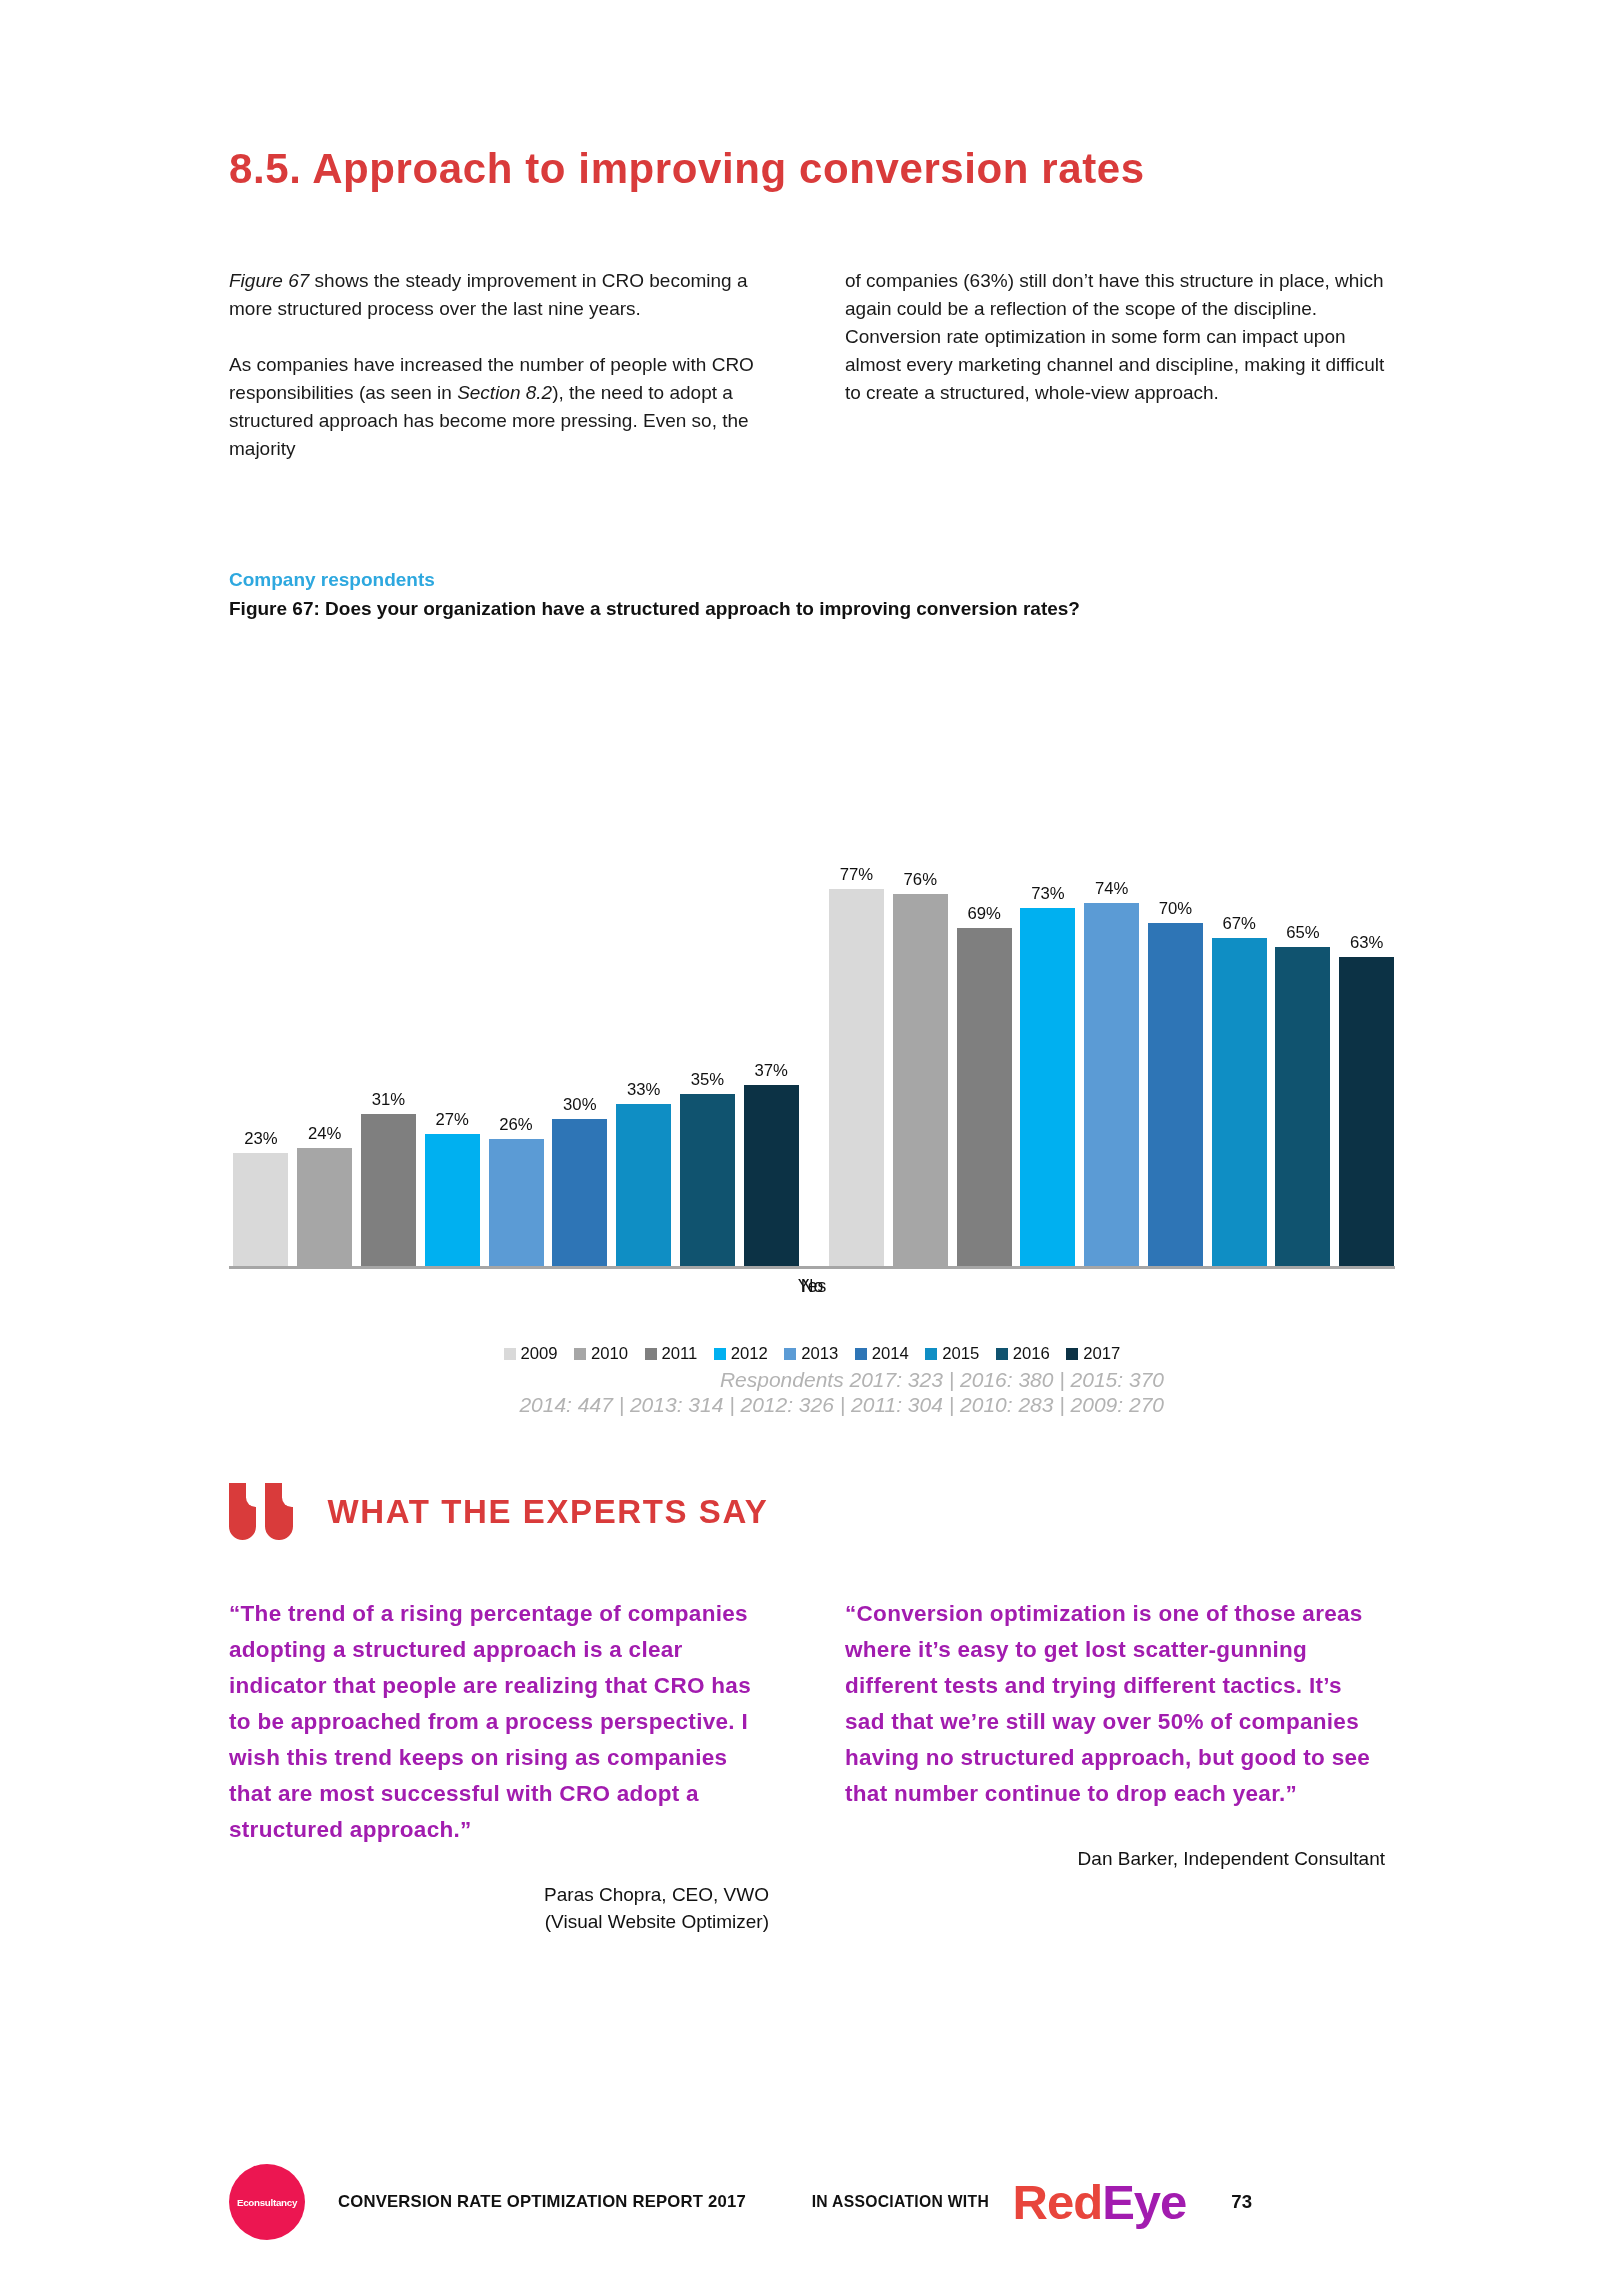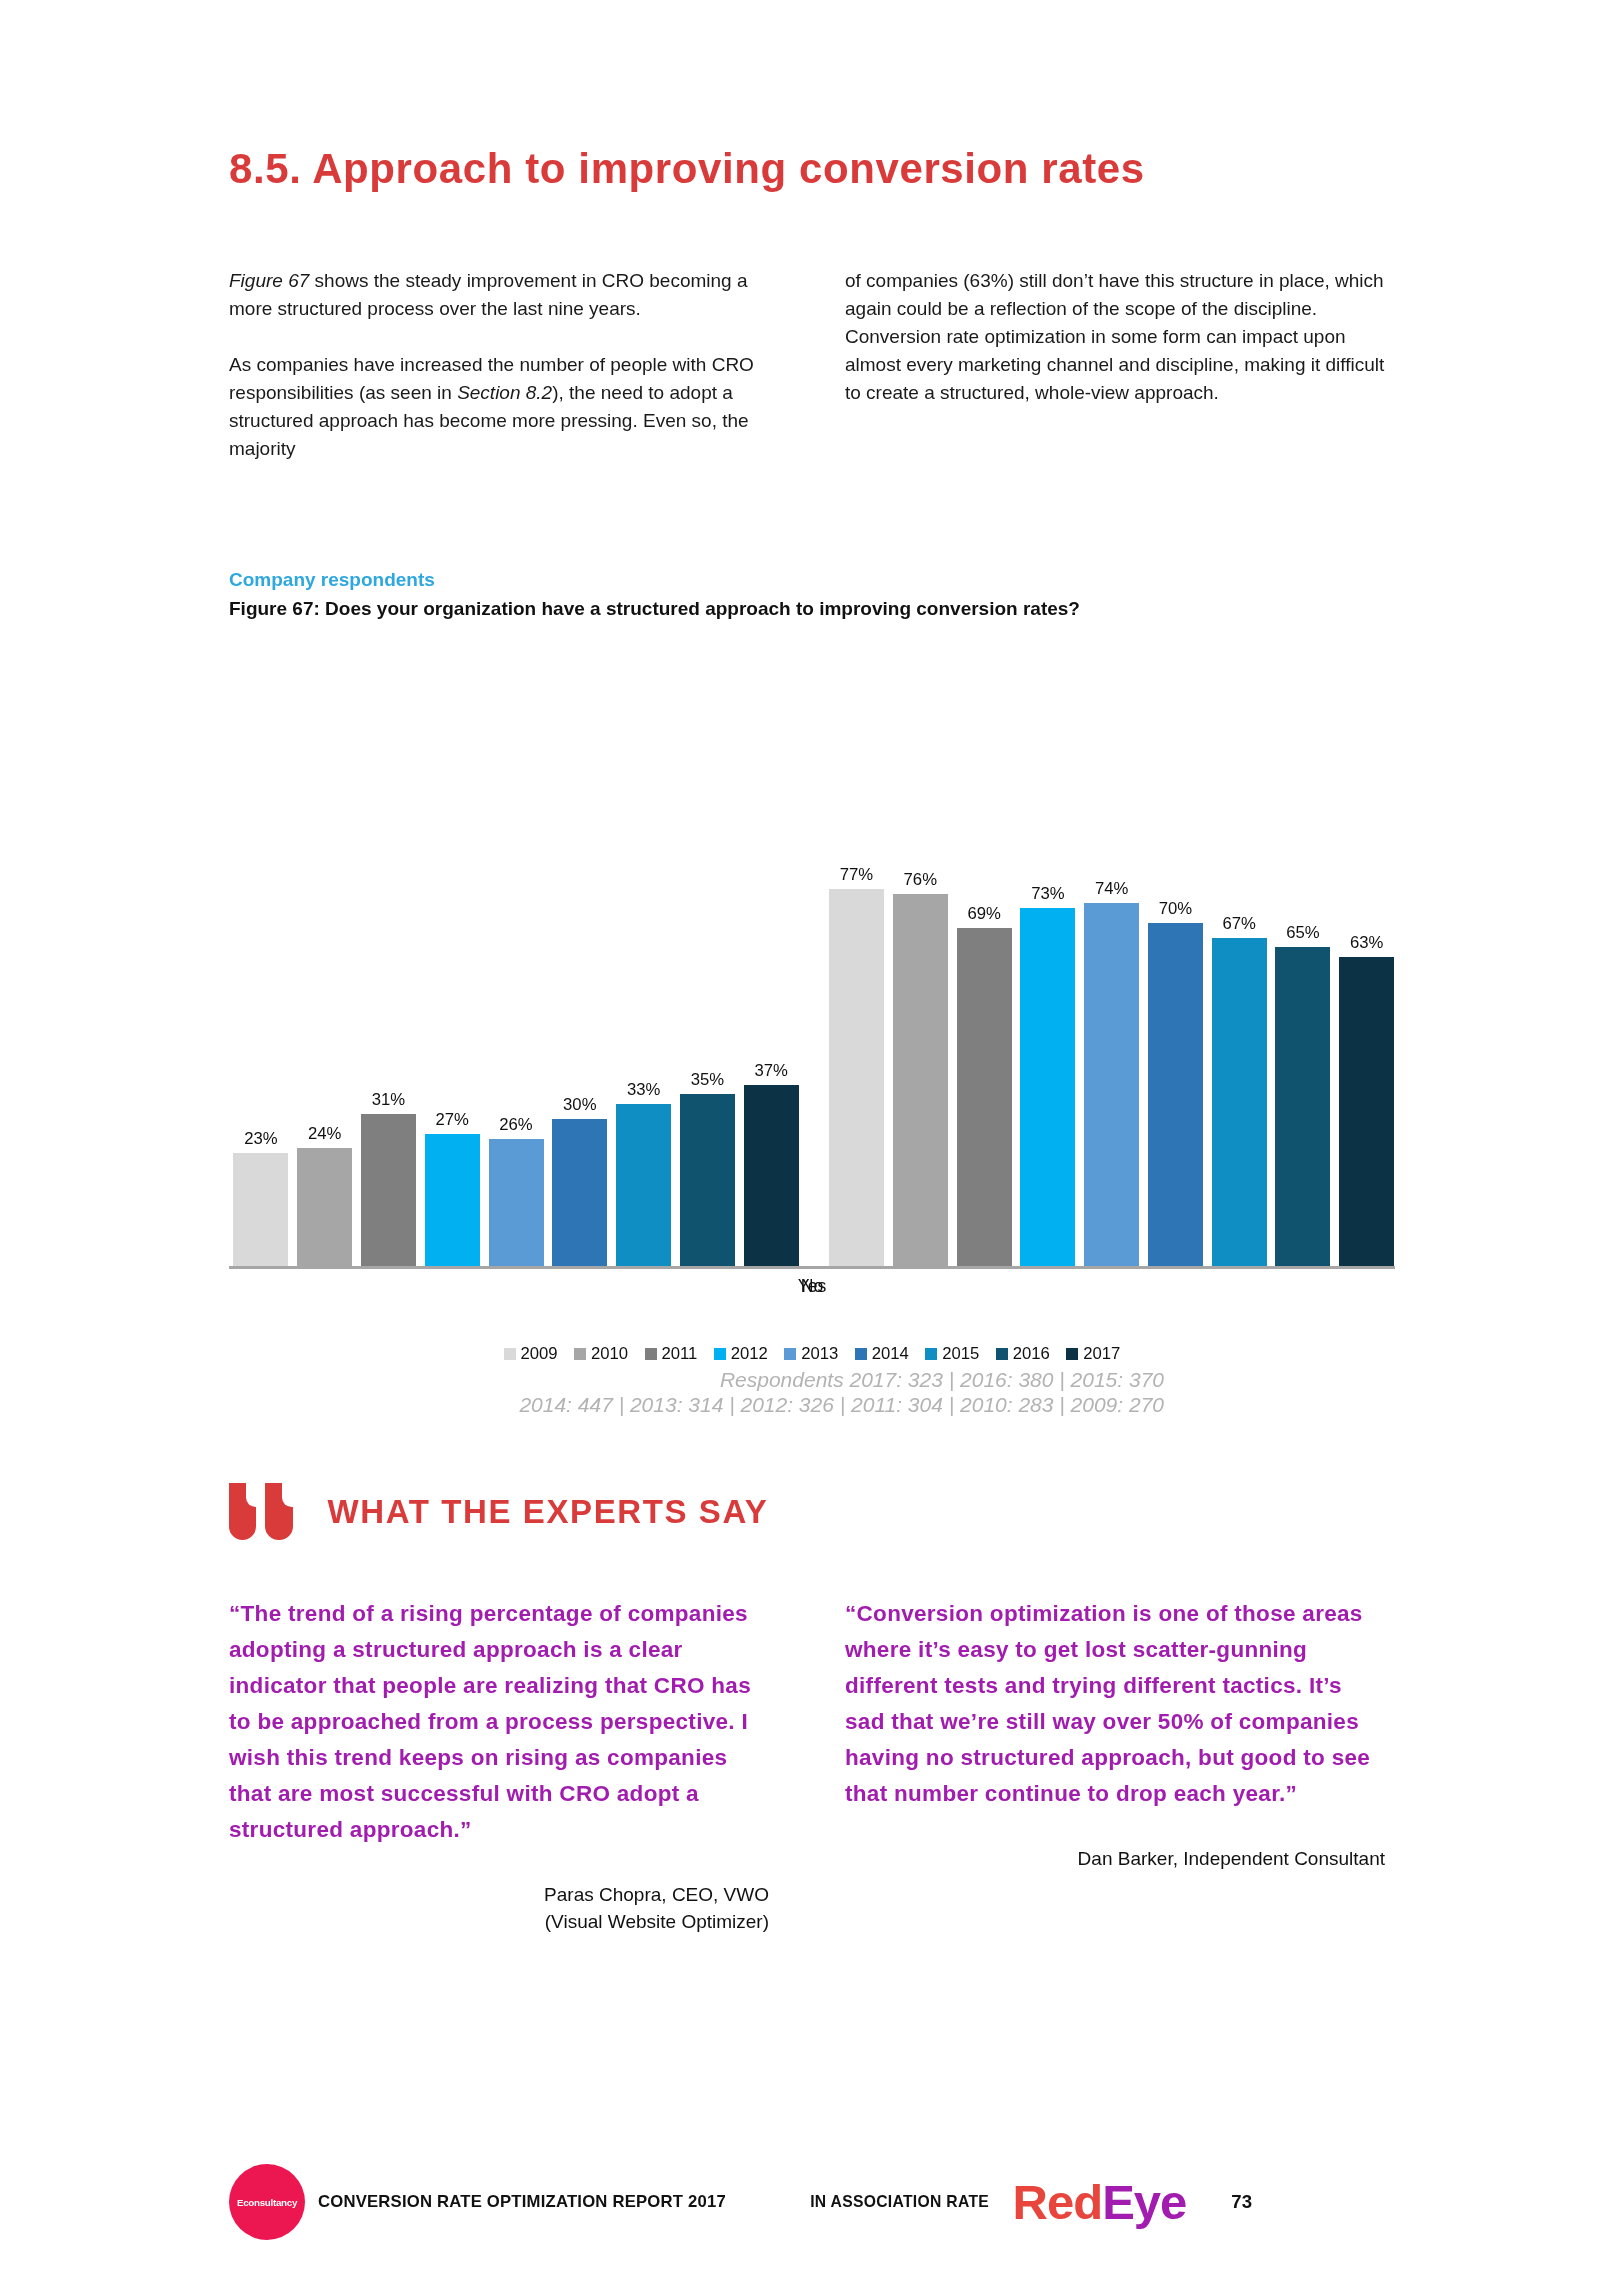--- a/index.html
+++ b/index.html
@@ -251,21 +251,21 @@
     justify-content: center;
     flex: 0 0 auto;
   }
   .econ-logo span {
     color: #ffffff;
     font-size: 9.8px;
     font-weight: bold;
     letter-spacing: -0.3px;
   }
   .footer-report {
-    margin-left: 13px;
+    margin-left: 33px;
     font-size: 16.7px;
     font-weight: bold;
     color: #111111;
     letter-spacing: 0.2px;
     white-space: nowrap;
   }
   .footer-assoc {
     margin-left: auto;
     font-size: 15.7px;
     font-weight: bold;
@@ -460,19 +460,19 @@
         <div>Dan Barker, Independent Consultant</div>
       </div>
     </div>
   </div>
 
   <div class="footer">
     <div class="econ-logo">
       <span>Econsultancy</span>
     </div>
     <div class="footer-report">CONVERSION RATE OPTIMIZATION REPORT 2017</div>
-    <div class="footer-assoc">IN ASSOCIATION RATE</div>
+    <div class="footer-assoc">IN ASSOCIATION WITH</div>
     <div class="redeye"><span class="red">Red</span><span class="eye">Eye</span></div>
     <div class="page-number">73</div>
   </div>
 
 </div>
 
 
 </body></html>

